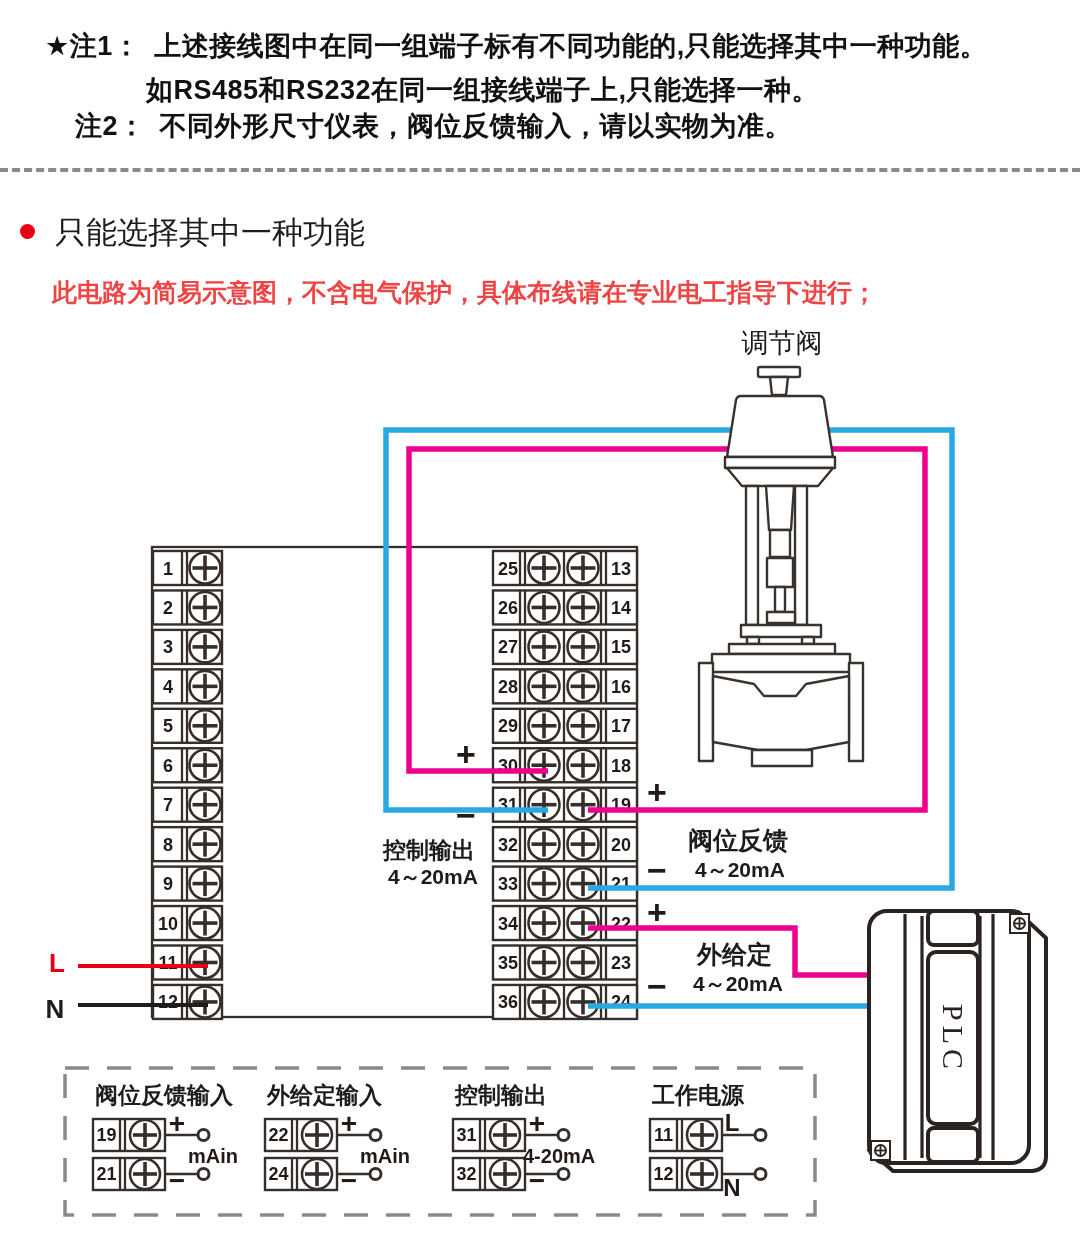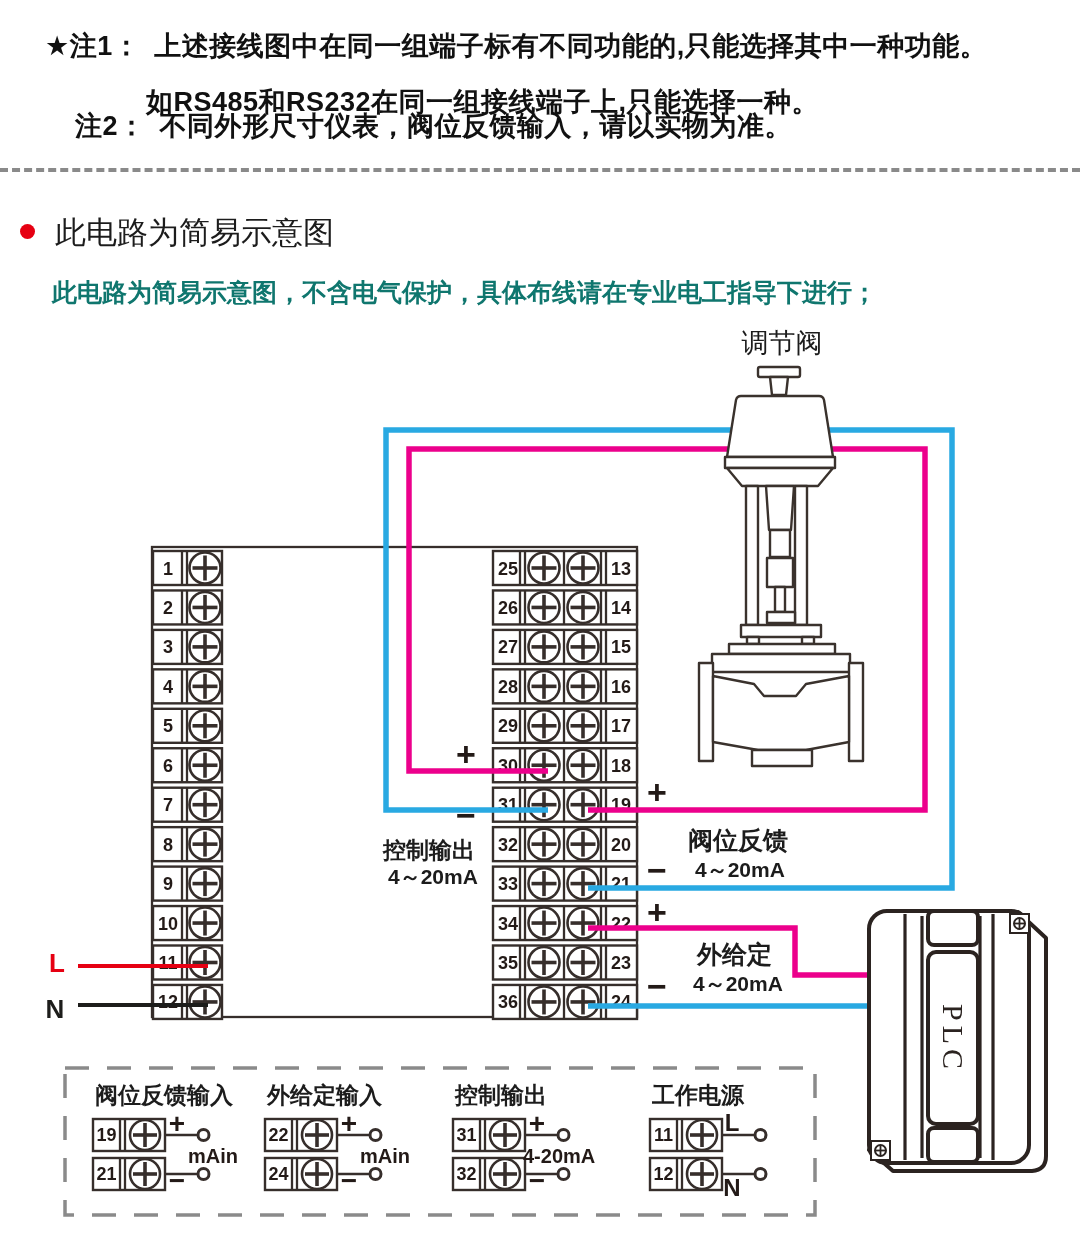--- a/index.html
+++ b/index.html
@@ -2,21 +2,21 @@
 <html><head>
 <meta charset="utf-8">
 <style>
   html,body{margin:0;padding:0;background:#fff;}
   #page{position:relative;width:1080px;height:1247px;background:#fff;overflow:hidden;
         font-family:"Liberation Sans","DejaVu Sans",sans-serif;}
   #diagram{position:absolute;left:0;top:0;}
   .note-line{position:absolute;font-weight:bold;font-size:27px;color:#111;white-space:nowrap;letter-spacing:0.5px;}
   .note-label{margin-right:14px;}
   .sec-title{position:absolute;left:55px;top:212px;font-size:31px;font-weight:500;color:#1c1c1c;white-space:nowrap;}
-  .sec-sub{position:absolute;left:52px;top:276px;font-size:25px;font-weight:bold;color:#0f766e;white-space:nowrap;}
+  .sec-sub{position:absolute;left:52px;top:276px;font-size:25px;font-weight:bold;color:#ef4444;white-space:nowrap;}
   .bullet{position:absolute;left:20px;top:224px;width:15px;height:15px;border-radius:50%;background:#e60012;}
   .dash-sep{position:absolute;left:0;top:168px;width:1080px;height:0;border-top:4px dashed #8a8a8a;}
   
   .ln{stroke:#362e2b;stroke-width:2.3;fill:none;}
   .cell{fill:#fff;stroke:#362e2b;stroke-width:2.4;}
   .scr{fill:#fff;stroke:#362e2b;stroke-width:2.6;}
   .cr{stroke:#362e2b;stroke-width:3.6;stroke-linecap:butt;}
   .num{font:700 18px "Liberation Sans","DejaVu Sans",sans-serif;fill:#231a17;text-anchor:middle;}
   .vs{fill:#fff;stroke:#3a322d;stroke-width:2.4;stroke-linejoin:round;}
   .ps{fill:#fff;stroke:#2b2320;stroke-width:4;stroke-linejoin:round;}
@@ -32,31 +32,31 @@
   .plc-label{font:400 30px "Liberation Serif","DejaVu Serif",serif;fill:#2b2320;letter-spacing:5px;text-anchor:middle;}
 </style>
 </head>
 <body>
 
 <div id="page">
 
   <div class="note-line" style="left:45px;top:28px">
     <span class="note-label">★注1：</span><span>上述接线图中在同一组端子标有不同功能的,只能选择其中一种功能。</span>
   </div>
-  <div class="note-line" style="left:146px;top:84px">
+  <div class="note-line" style="left:146px;top:72px">
     <span>如RS485和RS232在同一组接线端子上,只能选择一种。</span>
   </div>
   <div class="note-line" style="left:75px;top:108px">
     <span class="note-label">注2：</span><span>不同外形尺寸仪表，阀位反馈输入，请以实物为准。</span>
   </div>
 
   <div class="dash-sep"></div>
 
   <div class="bullet"></div>
-  <div class="sec-title">此电路为简易示意图</div>
+  <div class="sec-title">只能选择其中一种功能</div>
   <div class="sec-sub">此电路为简易示意图，不含电气保护，具体布线请在专业电工指导下进行；</div>
 
   <svg id="diagram" width="1080" height="1253" viewBox="0 0 1080 1253">
 
     <g id="g-instrument">
       <rect x="152" y="547" width="485" height="470" fill="none" class="ln"></rect>
     <g>
           <g>
             <rect x="153" y="551" width="69" height="34" class="cell"></rect>
             <line x1="182" y1="551" x2="182" y2="585" class="ln"></line>

